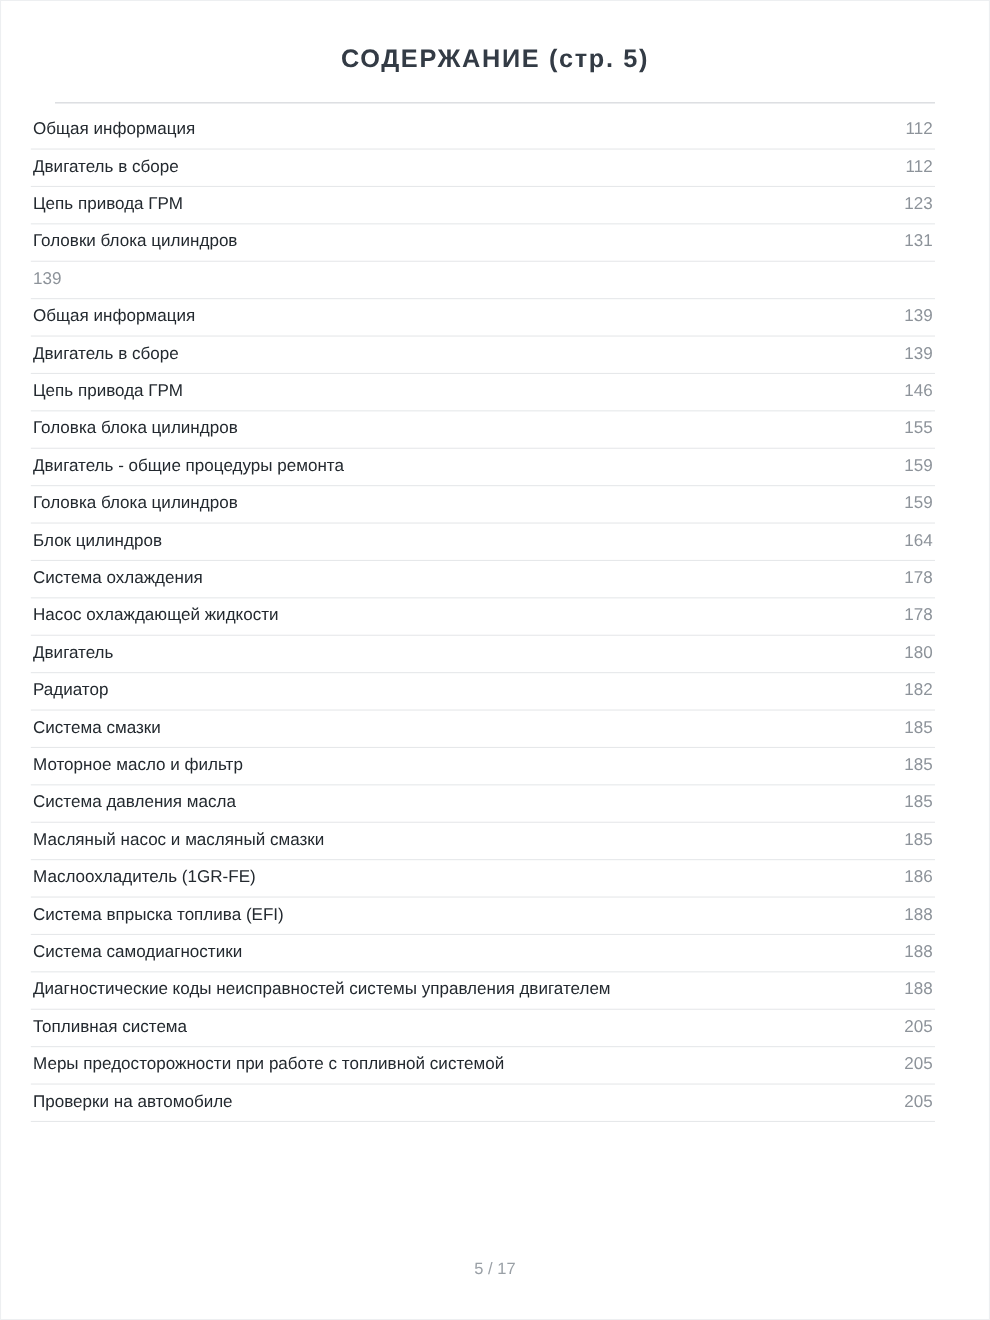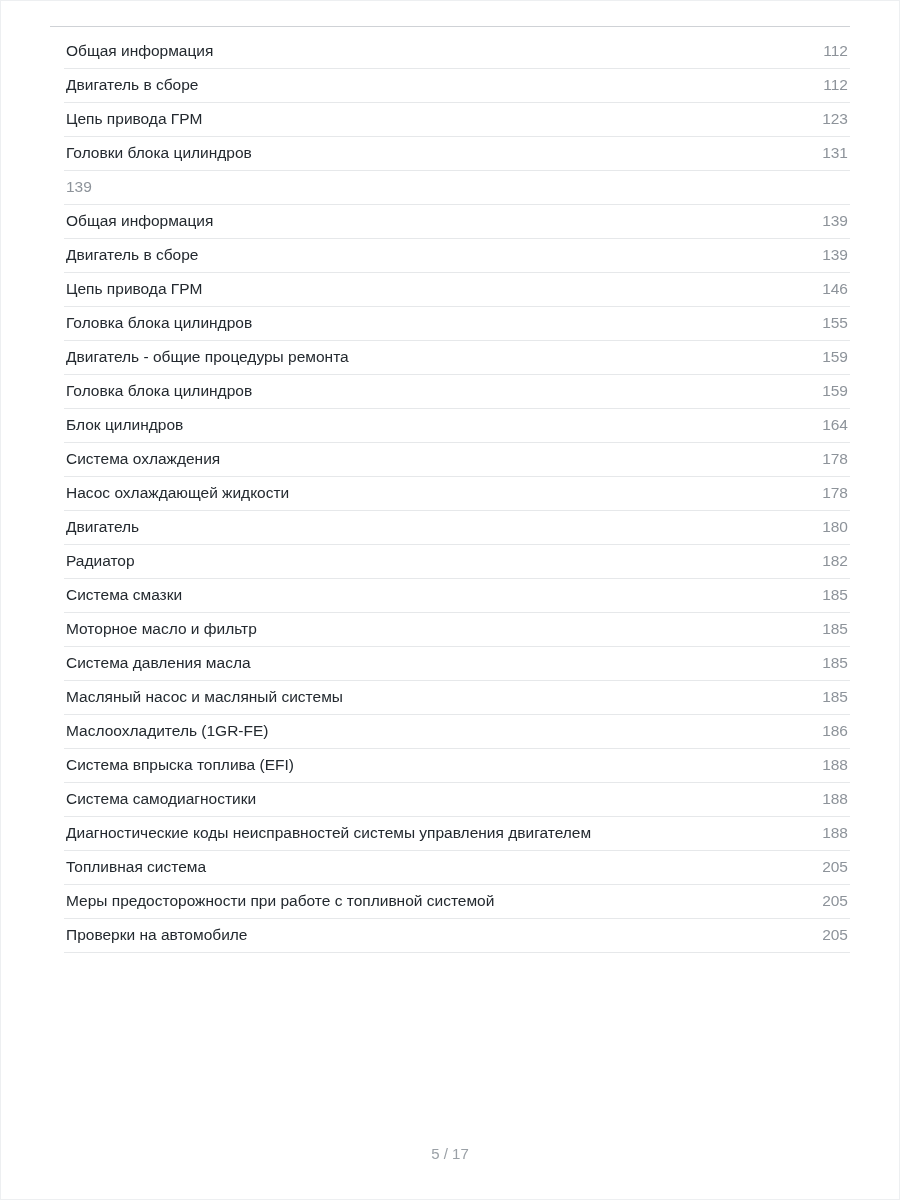--- a/index.html
+++ b/index.html
@@ -25,21 +25,21 @@
     font-weight: 700;
     letter-spacing: 1.5px;
     color: #333b45;
   }
   .title-rule {
     border: none;
     border-top: 1px solid #cfd2d6;
     margin: 26px 50px 0 50px;
   }
   .toc {
-    margin: 8px 50px 0 64px;
+    margin: 8px 50px 0 28px;
   }
   .toc-row {
     display: flex;
     justify-content: space-between;
     align-items: baseline;
     padding: 8px 2px 9px 2px;
     border-bottom: 1px solid #e6e8ea;
   }
   .toc-label {
     font-size: 15.5px;
@@ -63,20 +63,21 @@
     bottom: 38px;
     text-align: center;
     font-size: 15px;
     color: #9aa0a6;
   }
 </style>
 </head>
 <body>
 
 <div class="page">
+  <h1 class="title">СОДЕРЖАНИЕ (стр. 5)</h1>
   <hr class="title-rule">
   <div class="toc" id="toc-list">
       <div class="toc-row">
         <span class="toc-label">Общая информация</span>
         <span class="toc-page">112</span>
       </div>
       <div class="toc-row">
         <span class="toc-label">Двигатель в сборе</span>
         <span class="toc-page">112</span>
       </div>
@@ -141,21 +142,21 @@
       </div>
       <div class="toc-row">
         <span class="toc-label">Моторное масло и фильтр</span>
         <span class="toc-page">185</span>
       </div>
       <div class="toc-row">
         <span class="toc-label">Система давления масла</span>
         <span class="toc-page">185</span>
       </div>
       <div class="toc-row">
-        <span class="toc-label">Масляный насос и масляный системы</span>
+        <span class="toc-label">Масляный насос и масляный смазки</span>
         <span class="toc-page">185</span>
       </div>
       <div class="toc-row">
         <span class="toc-label">Маслоохладитель (1GR-FE)</span>
         <span class="toc-page">186</span>
       </div>
       <div class="toc-row">
         <span class="toc-label">Система впрыска топлива (EFI)</span>
         <span class="toc-page">188</span>
       </div>

